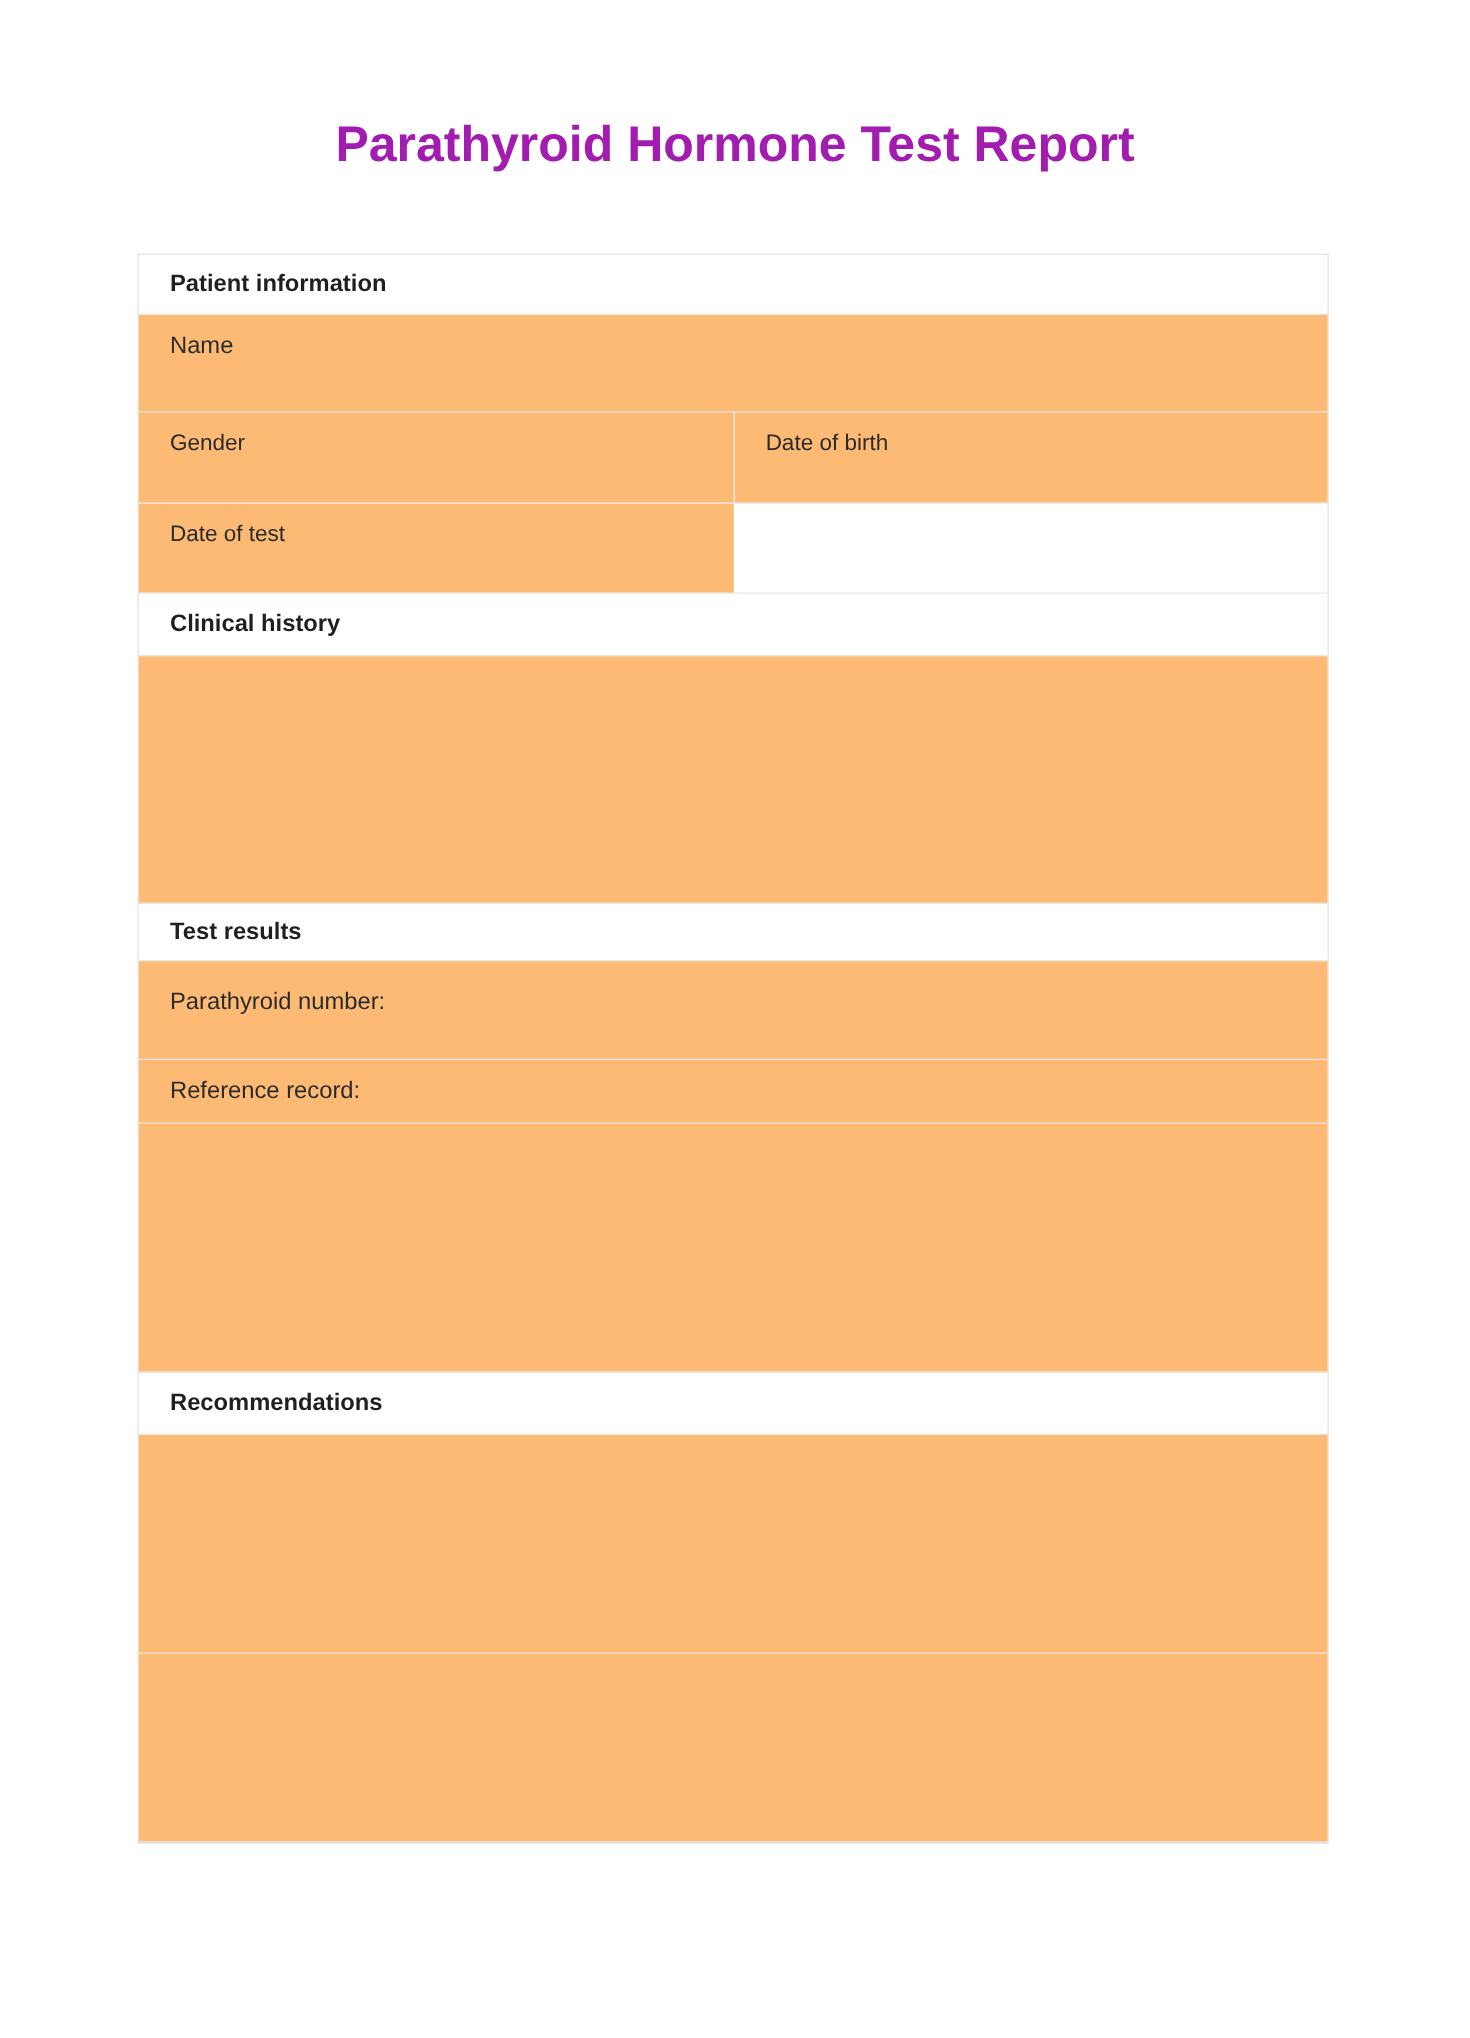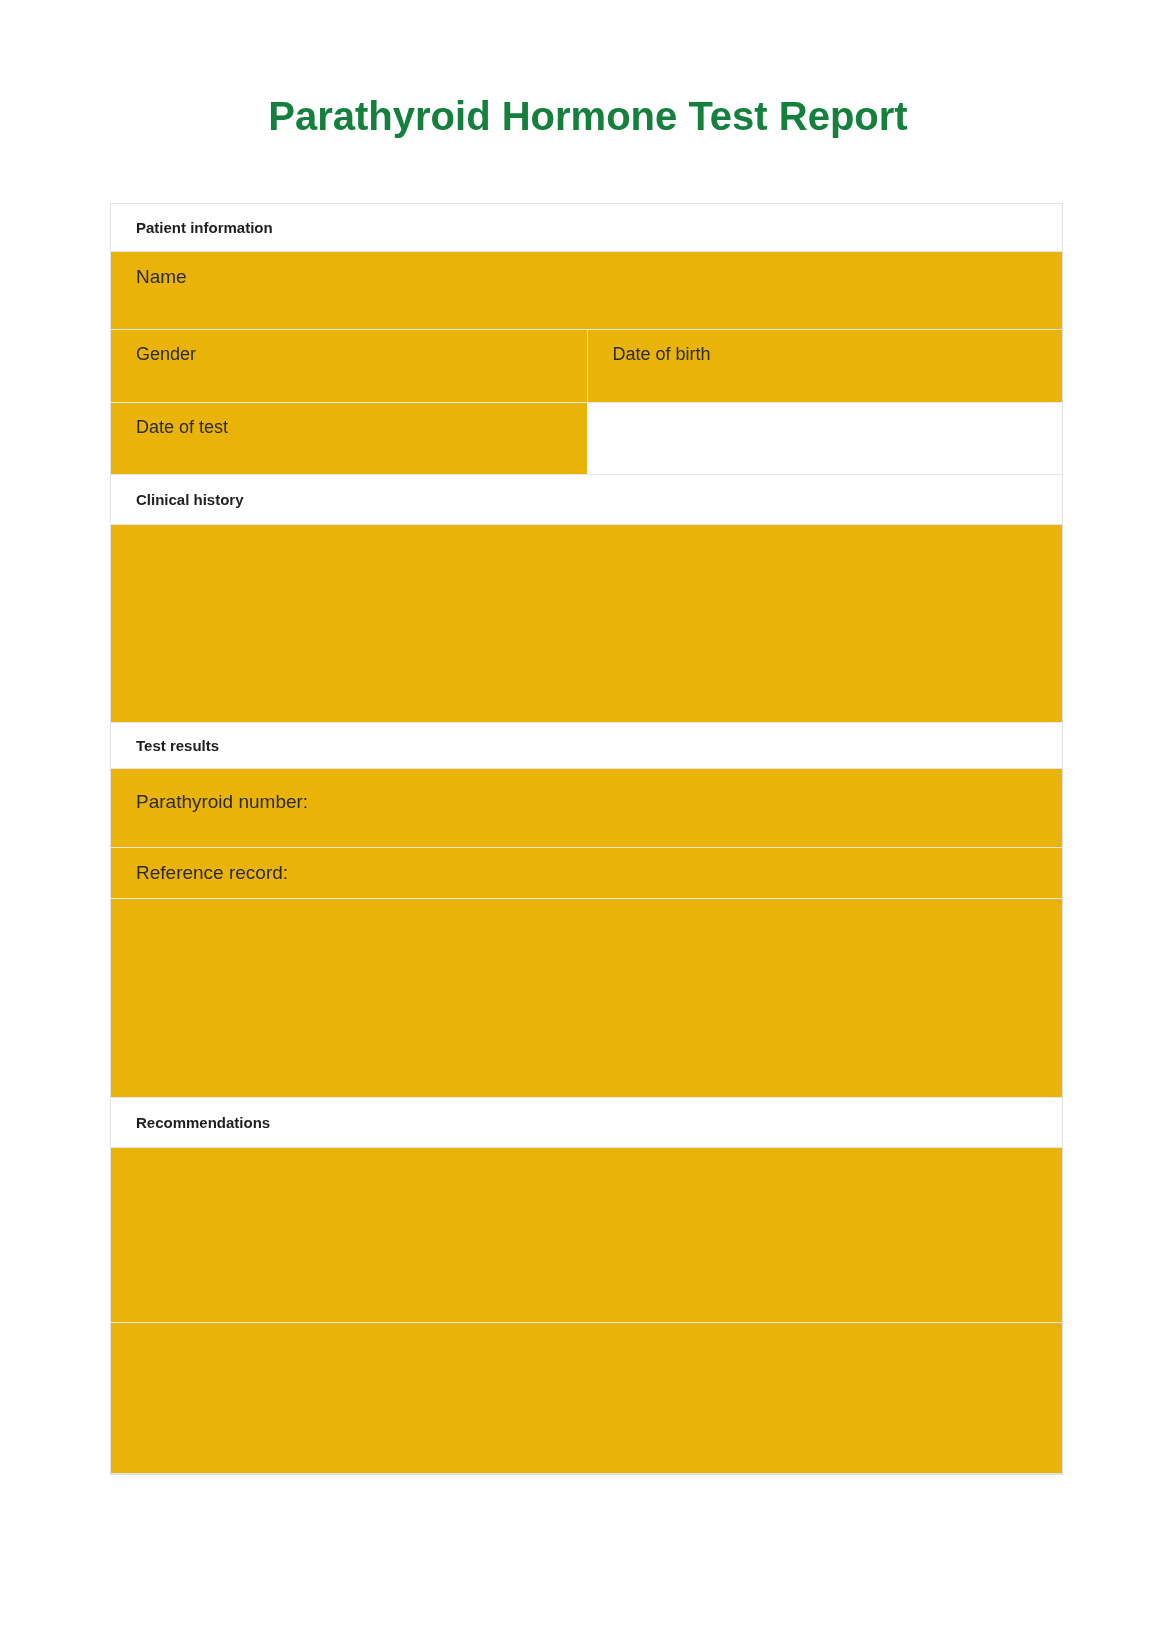--- a/index.html
+++ b/index.html
@@ -11,50 +11,50 @@
     font-family: "Liberation Sans", sans-serif;
   }
   .title {
     position: absolute;
     top: 94px;
     left: 0;
     width: 100%;
     text-align: center;
     font-size: 40px;
     font-weight: bold;
-    color: #15803d;
+    color: #a21caf;
   }
   .form {
     position: absolute;
     left: 110px;
     top: 203px;
     width: 953px;
     border: 1px solid #e3e3e3;
     border-bottom: 2px solid #e0e0e0;
     background: #ffffff;
   }
   .row { border-bottom: 1px solid #e7e7e7; }
   .row:last-child { border-bottom: none; }
   .sec-header {
     display: flex;
     align-items: center;
     padding: 0 25px;
-    font-size: 15px;
+    font-size: 19px;
     font-weight: bold;
     color: #1f1f1f;
   }
   .field {
     font-size: 19px;
     color: #2b2b2b;
     padding: 14px 25px 0 25px;
   }
   .two-col { display: grid; grid-template-columns: 1fr 1fr; }
   .two-col .cell { padding: 14px 25px 0 25px; font-size: 18px; color: #2b2b2b; }
   .two-col .cell + .cell { border-left: 1px solid #e7e7e7; }
-  .fill-area { background: #eab308; }
+  .fill-area { background: #fdba74; }
 </style>
 </head>
 <body>
 
 <h1 class="title">Parathyroid Hormone Test Report</h1>
 
 <div class="form">
 
   <div class="row sec-header" style="height:48px">
     <span>Patient information</span>

